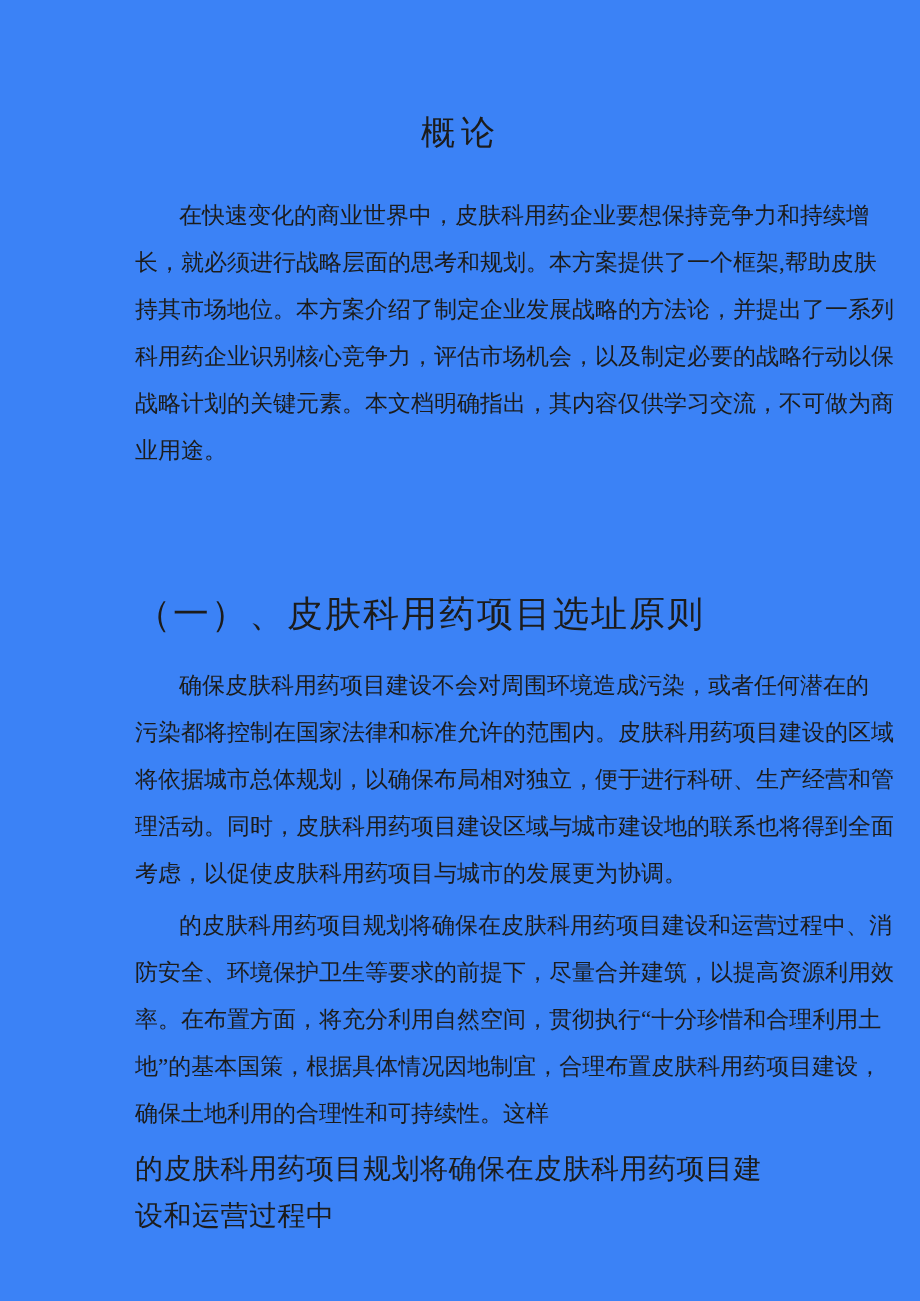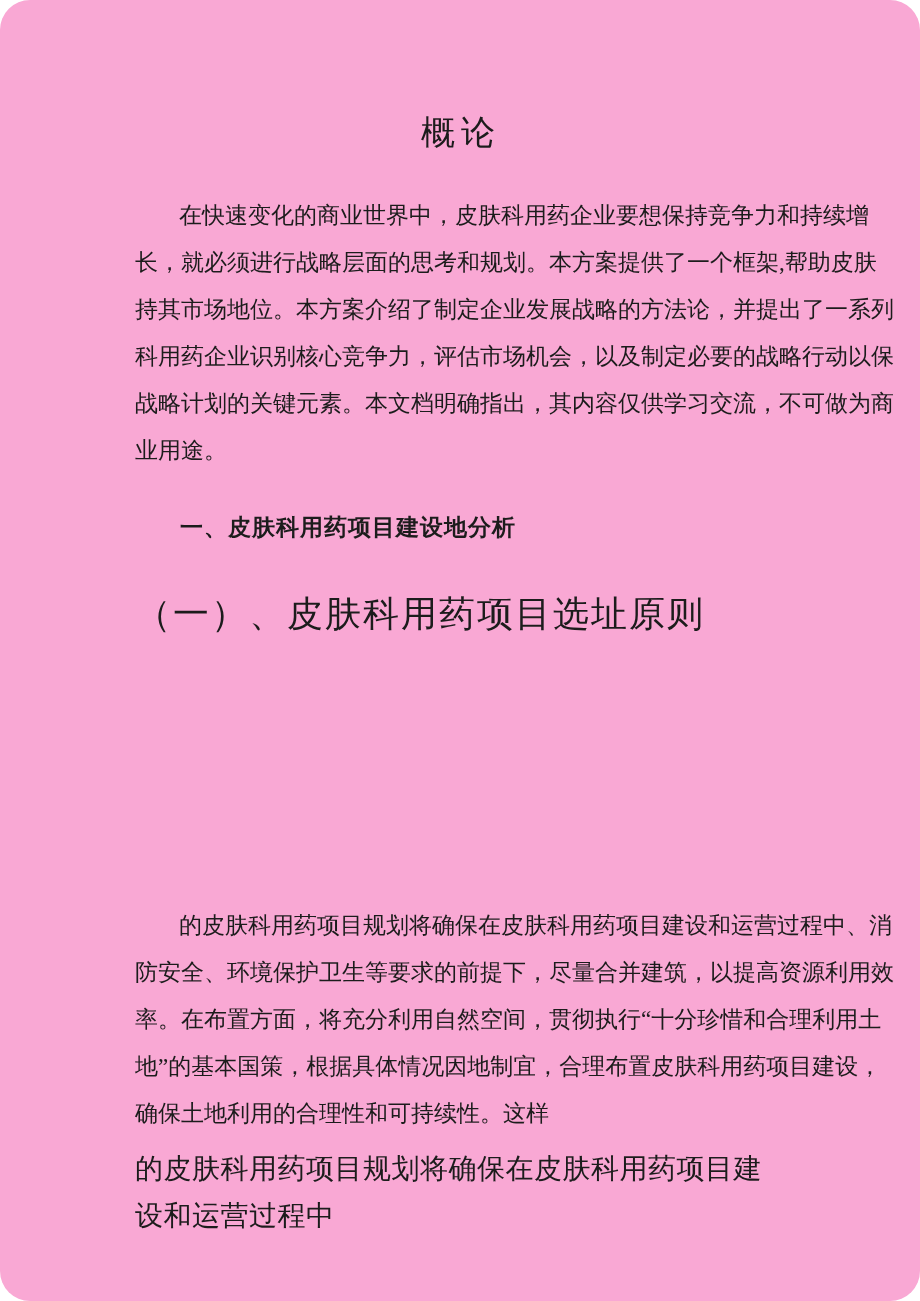--- a/index.html
+++ b/index.html
@@ -67,37 +67,43 @@
     top: 1145px;
     font-size: 28px;
     line-height: 47px;
     text-align: left;
     letter-spacing: 0.5px;
   }
 </style>
 </head>
 <body>
 
-<div class="page" style="background: #f9a8d4; color: rgb(28, 28, 28); border-radius: 30px;">
+<div class="page" style="background: #3b82f6; color: rgb(28, 28, 28);">
 
   <div class="content-block doc-title">概论</div>
 
   <div class="content-block para para-1 indent-first">
       <div class="line">在快速变化的商业世界中，皮肤科用药企业要想保持竞争力和持续增</div>
       <div class="line">长，就必须进行战略层面的思考和规划。本方案提供了一个框架,帮助皮肤</div>
       <div class="line">持其市场地位。本方案介绍了制定企业发展战略的方法论，并提出了一系列</div>
       <div class="line">科用药企业识别核心竞争力，评估市场机会，以及制定必要的战略行动以保</div>
       <div class="line">战略计划的关键元素。本文档明确指出，其内容仅供学习交流，不可做为商</div>
       <div class="line last">业用途。</div>
     </div>
 
-  <div class="content-block heading-1">一、皮肤科用药项目建设地分析</div>
 
   <div class="content-block heading-2">（一）、皮肤科用药项目选址原则</div>
 
+  <div class="content-block para para-2 indent-first">
+      <div class="line">确保皮肤科用药项目建设不会对周围环境造成污染，或者任何潜在的</div>
+      <div class="line">污染都将控制在国家法律和标准允许的范围内。皮肤科用药项目建设的区域</div>
+      <div class="line">将依据城市总体规划，以确保布局相对独立，便于进行科研、生产经营和管</div>
+      <div class="line">理活动。同时，皮肤科用药项目建设区域与城市建设地的联系也将得到全面</div>
+      <div class="line last">考虑，以促使皮肤科用药项目与城市的发展更为协调。</div>
+    </div>
 
   <div class="content-block para para-3 indent-first">
       <div class="line">的皮肤科用药项目规划将确保在皮肤科用药项目建设和运营过程中、消</div>
       <div class="line">防安全、环境保护卫生等要求的前提下，尽量合并建筑，以提高资源利用效</div>
       <div class="line">率。在布置方面，将充分利用自然空间，贯彻执行“十分珍惜和合理利用土</div>
       <div class="line">地”的基本国策，根据具体情况因地制宜，合理布置皮肤科用药项目建设，</div>
       <div class="line last">确保土地利用的合理性和可持续性。这样</div>
     </div>
 
   <div class="content-block closing-line">的皮肤科用药项目规划将确保在皮肤科用药项目建设和运营过程中</div>

